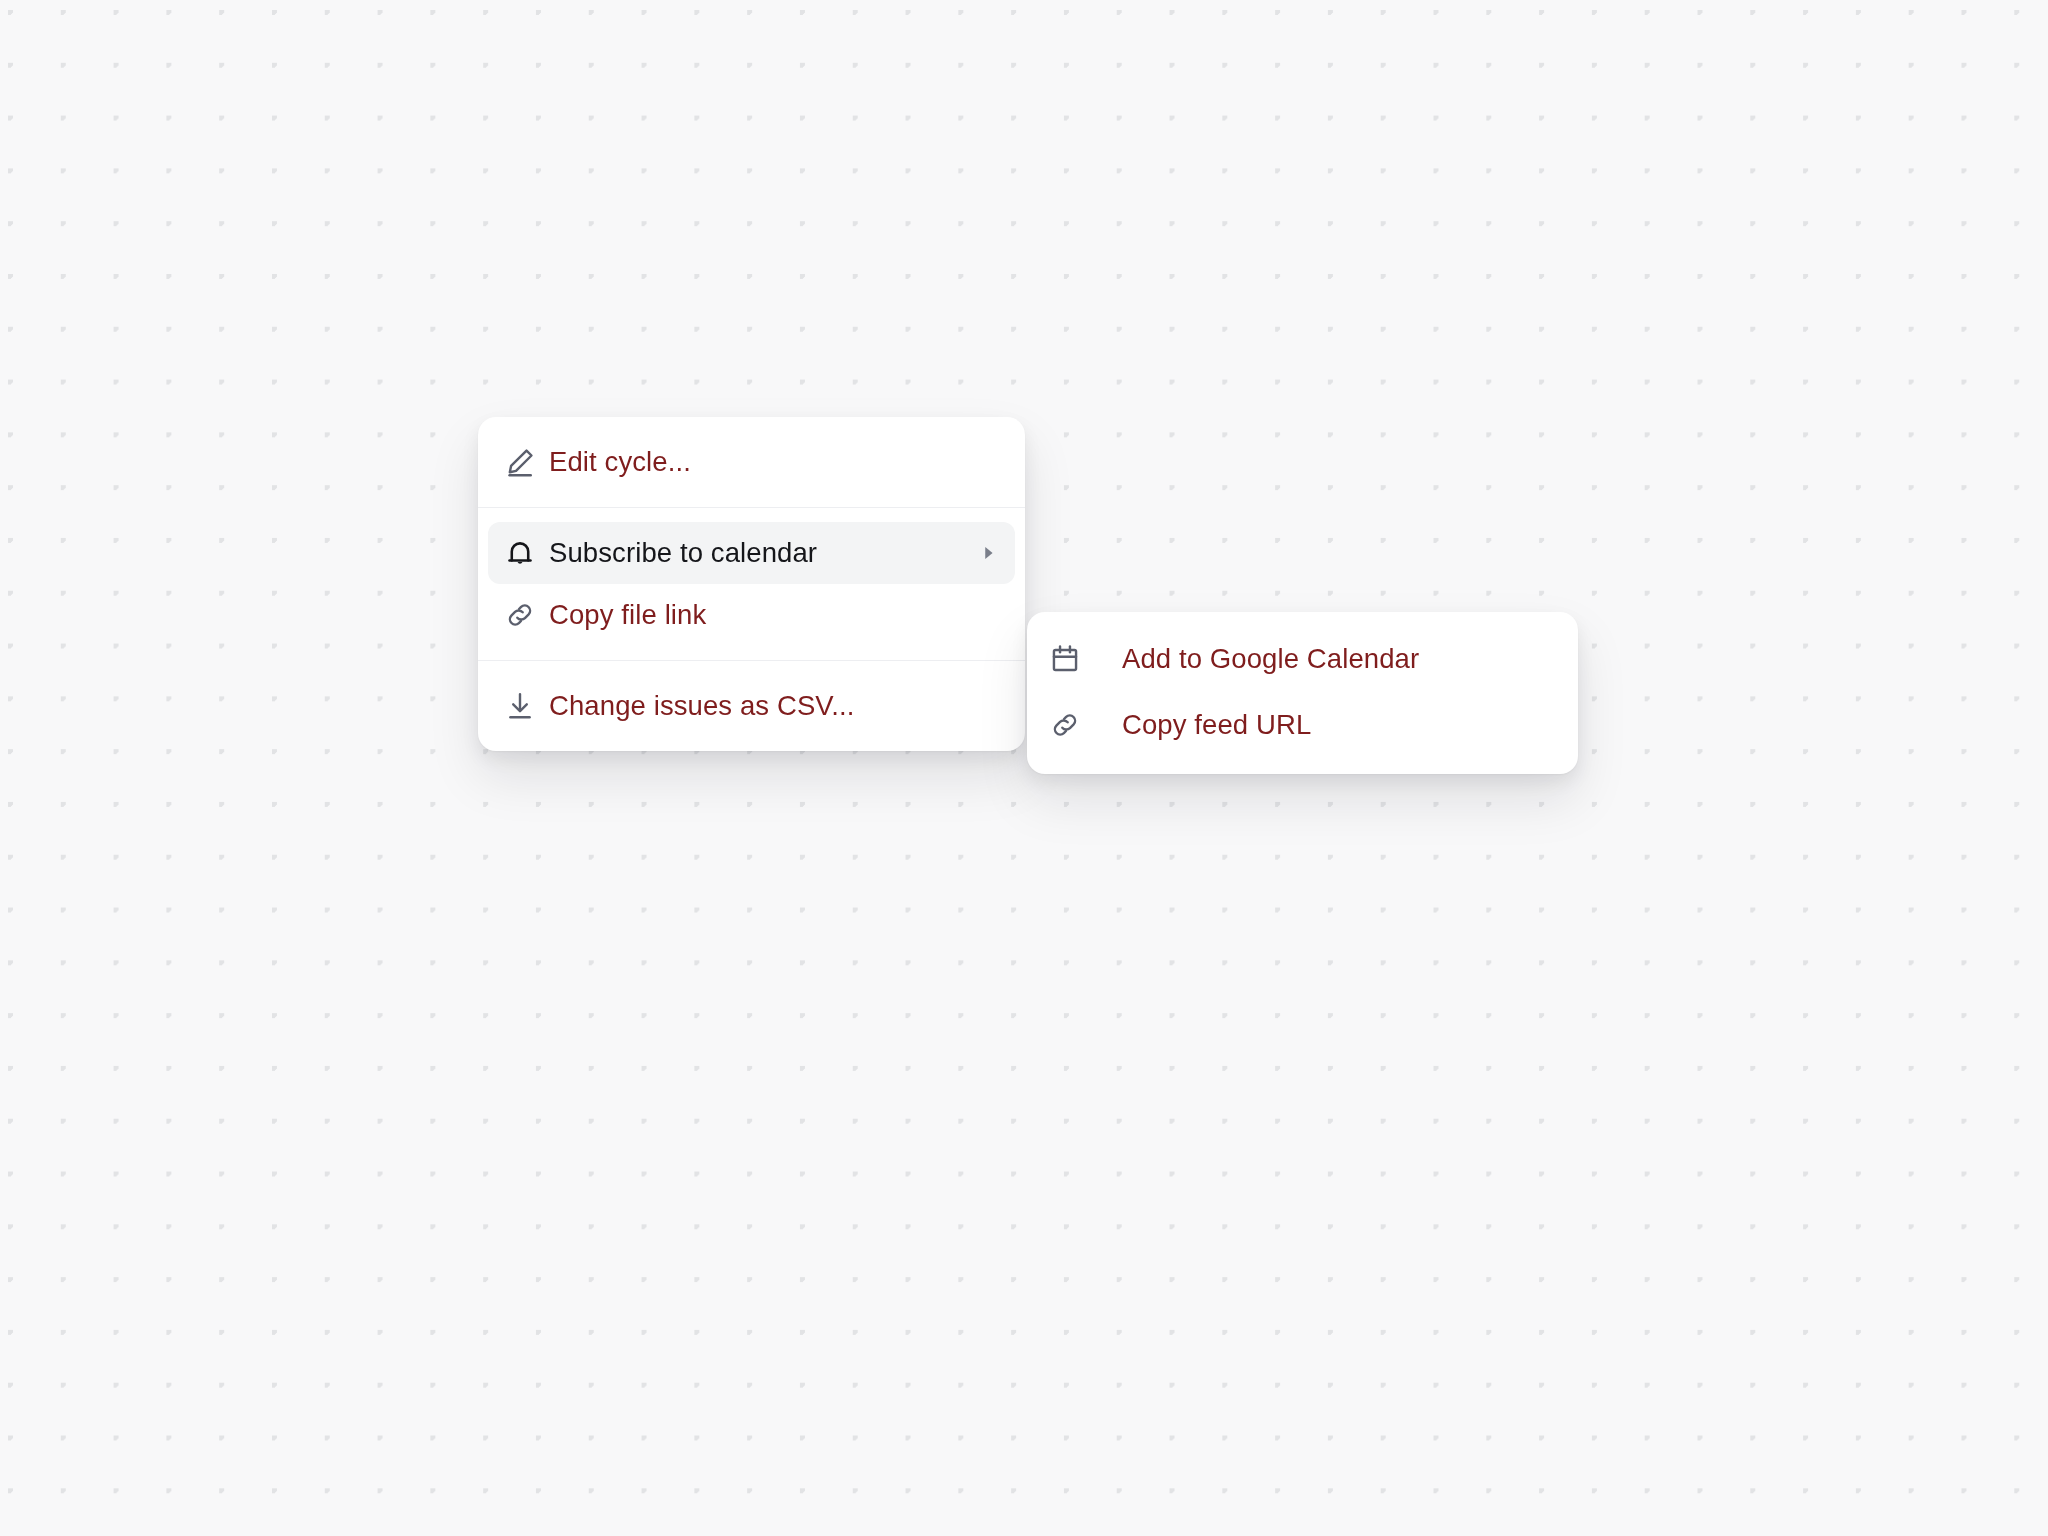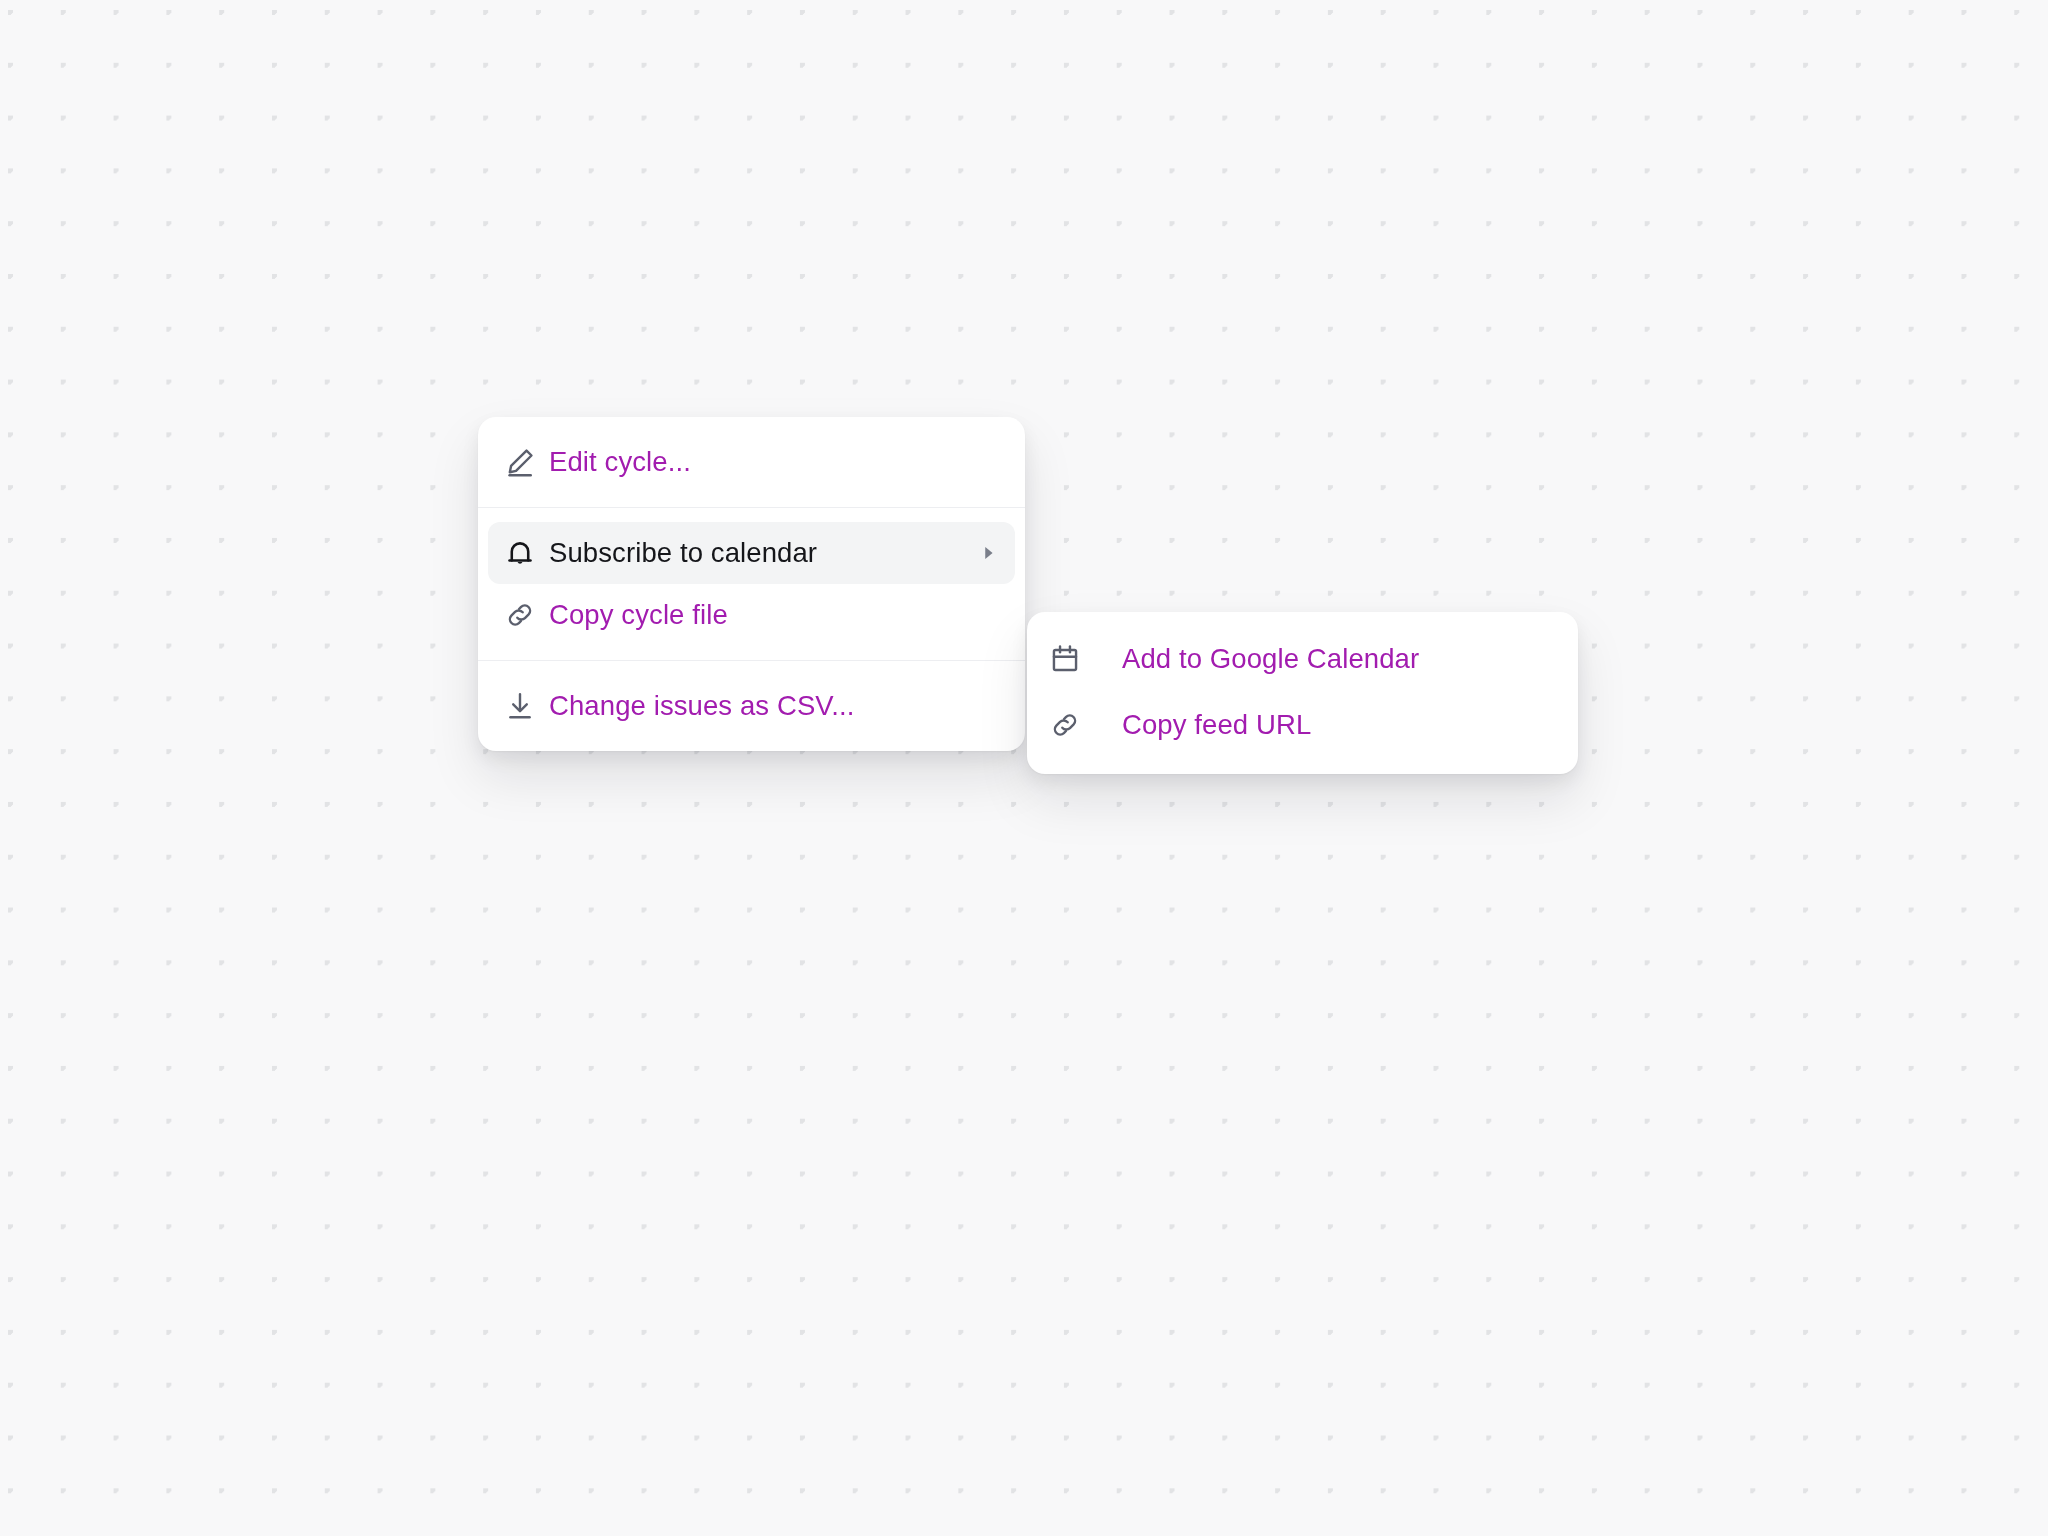--- a/index.html
+++ b/index.html
@@ -71,21 +71,21 @@
   .menu-item .icon-slot {
     width: 46px;
     min-width: 46px;
     display: flex;
     align-items: center;
     justify-content: flex-start;
   }
   .menu-item .label {
     font-size: 27.5px;
     letter-spacing: 0.1px;
-    color: #a21caf;
+    color: #7f1d1d;
     white-space: nowrap;
     line-height: 1;
   }
   .menu-item.highlighted {
     background: #f3f4f5;
   }
   .menu-item.highlighted .label {
     color: #15161a;
   }
   .submenu-arrow {
@@ -147,21 +147,21 @@
       </span>
     </div>
 
     <div class="menu-item">
       <span class="icon-slot">
         <svg width="34" height="34" viewBox="0 0 24 24" fill="none" stroke="#5b5f6d" stroke-width="1.7" stroke-linecap="round" stroke-linejoin="round">
           <path d="M10.1 13.9a3.7 3.7 0 0 0 5.4.25l2.6-2.6a3.75 3.75 0 0 0-5.3-5.3l-1.5 1.5"></path>
           <path d="M13.9 10.1a3.7 3.7 0 0 0-5.4-.25l-2.6 2.6a3.75 3.75 0 0 0 5.3 5.3l1.5-1.5"></path>
         </svg>
       </span>
-      <span class="label">Copy cycle file</span>
+      <span class="label">Copy file link</span>
     </div>
 
   </div>
 
 
 
   <div class="menu-group">
     <div class="menu-item">
       <span class="icon-slot">
         <svg width="34" height="34" viewBox="0 0 24 24" fill="none" stroke="#5b5f6d" stroke-width="1.7" stroke-linecap="round" stroke-linejoin="round">

